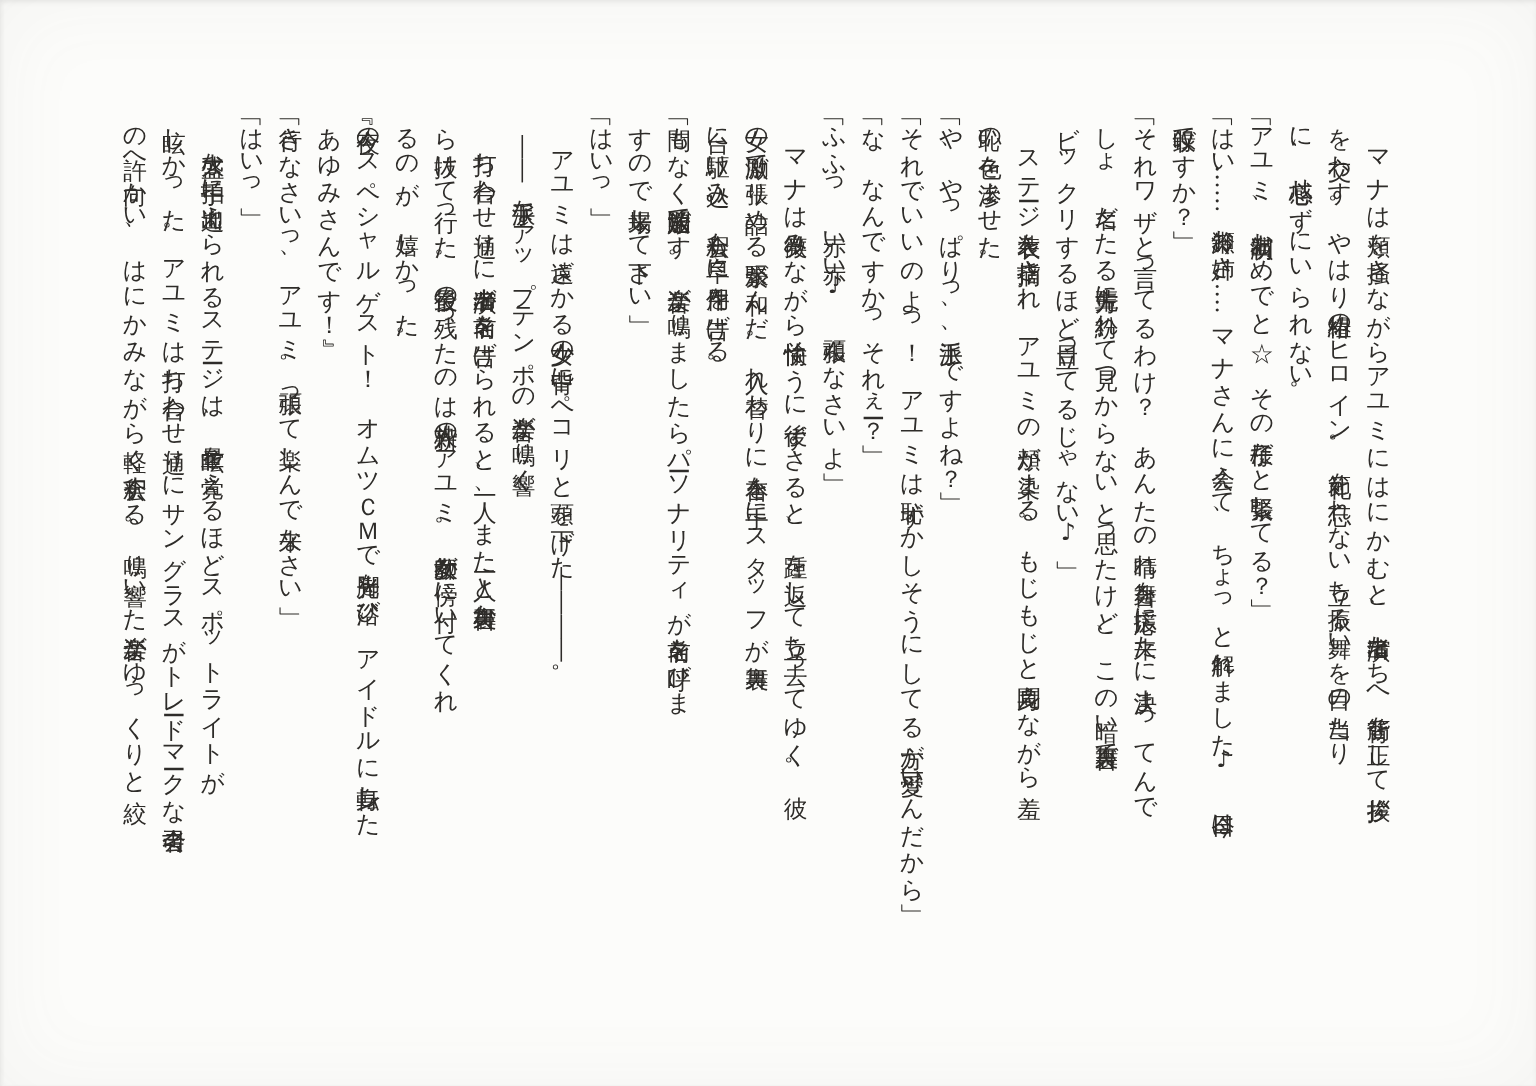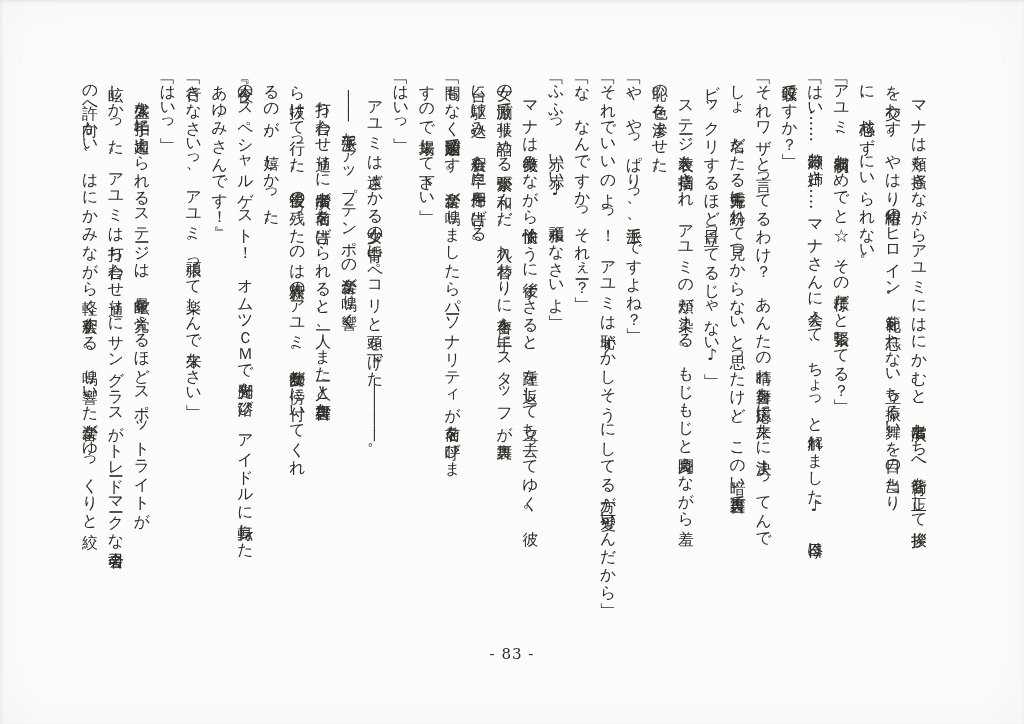--- a/index.html
+++ b/index.html
@@ -94,15 +94,14 @@
     <div class="vline">るのが、嬉しかった。</div>
     <div class="vline">『今夜のスペシャルゲスト！　オムツＣＭで脚光を浴び、アイドルに転身した</div>
     <div class="vline">あゆみさんです！』</div>
     <div class="vline">「行きなさいっ、アユミ。頑張って楽しんで来なさい」</div>
     <div class="vline">「はいっ」</div>
     <div class="vline indent">盛大な拍手に出迎えられるステージは、眩暈を覚えるほどスポットライトが</div>
     <div class="vline">眩しかった。アユミは打ち合わせ通りにサングラスがトレードマークな司会者</div>
     <div class="vline">の許へ向かい、はにかみながら軽く会釈する。鳴り響いた音楽がゆっくりと絞</div>
   </div>
 
-  <div class="page-number">- 83 -</div>
 
 </div>
 
 </body></html>

